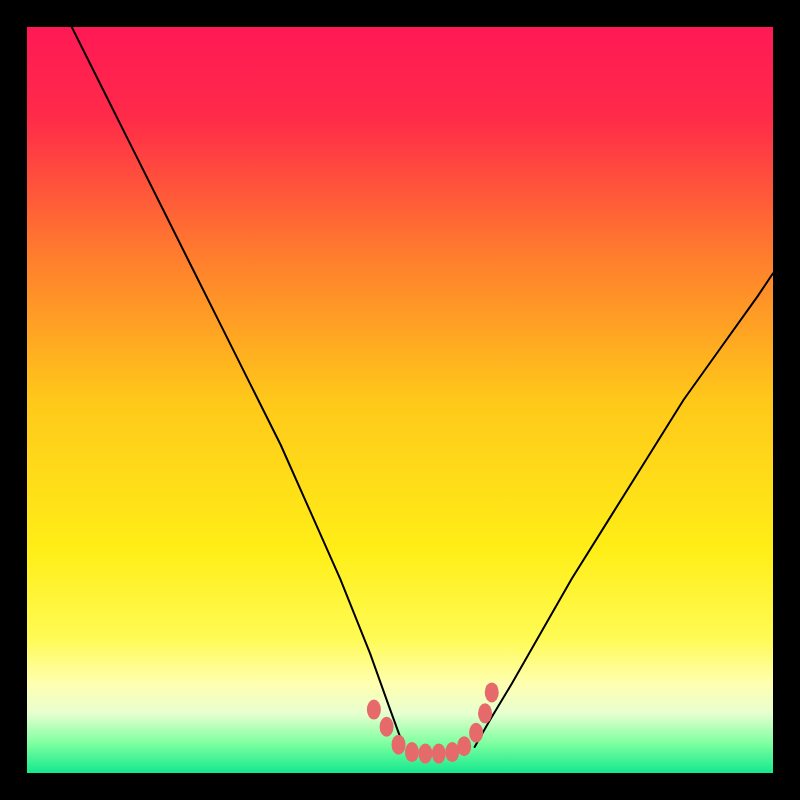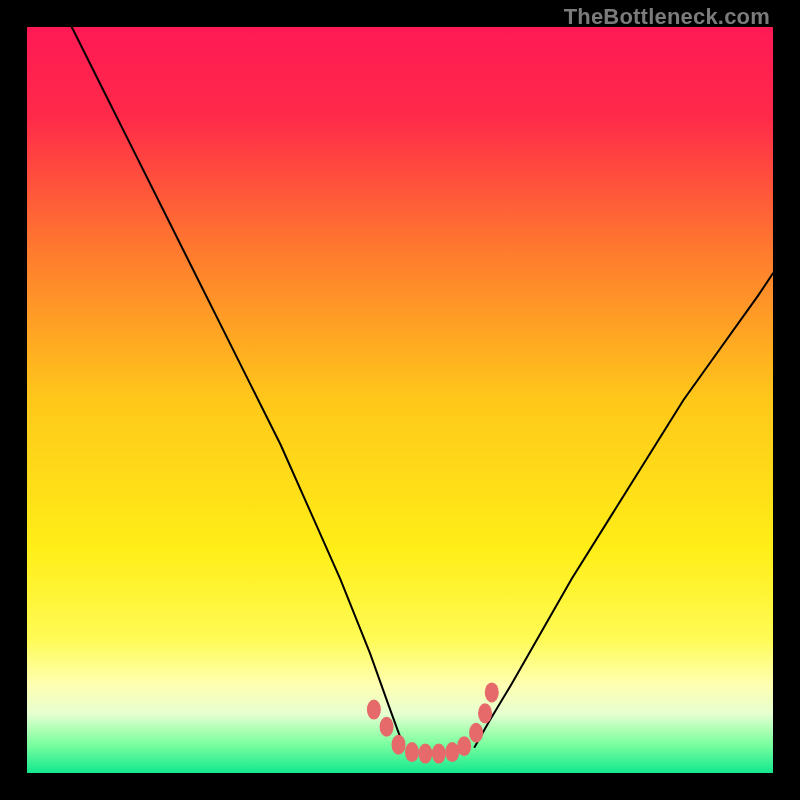--- a/index.html
+++ b/index.html
@@ -68,15 +68,14 @@
           <ellipse cx="411.79" cy="726.60" rx="7" ry="10" fill="#e66a6a"></ellipse>
           <ellipse cx="425.22" cy="725.11" rx="7" ry="10" fill="#e66a6a"></ellipse>
           <ellipse cx="437.16" cy="719.14" rx="7" ry="10" fill="#e66a6a"></ellipse>
           <ellipse cx="449.09" cy="705.72" rx="7" ry="10" fill="#e66a6a"></ellipse>
           <ellipse cx="458.04" cy="686.32" rx="7" ry="10" fill="#e66a6a"></ellipse>
           <ellipse cx="464.76" cy="665.43" rx="7" ry="10" fill="#e66a6a"></ellipse>
         </g>
     </svg>
   </div>
 
-  <div class="attribution">TheBottleneck.com</div>
 
 </div>
 
 </body></html>

